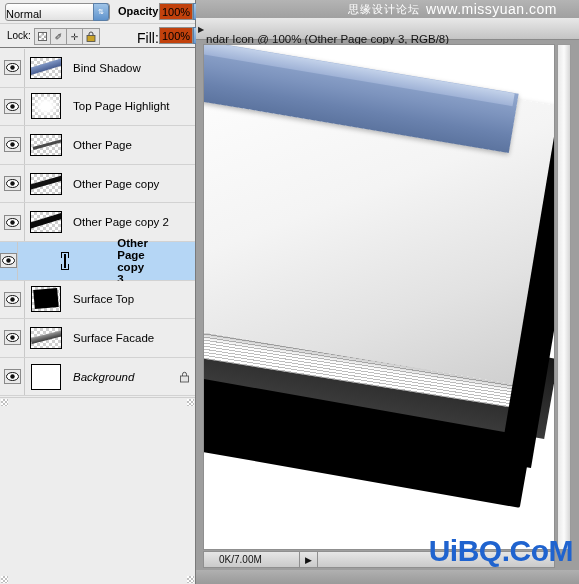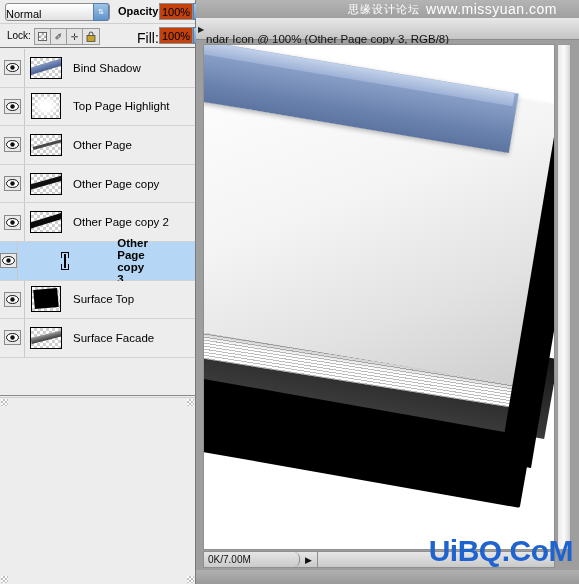--- a/index.html
+++ b/index.html
@@ -335,23 +335,23 @@
 
   #doc-statusbar {
     position:absolute; left:7px; bottom:16px;
     width:352px; height:17px;
     background: linear-gradient(#e6e6e6,#cacaca);
     border:1px solid #8f8f8f;
     display:flex; align-items:center;
   }
   #status-text {
     font-size:10px; color:#111;
-    padding-left:4px; width:96px;
+    padding-left:15px; width:96px;
     border-right:1px solid #8f8f8f;
-    height:100%; display:flex; align-items:center;border-radius:6px;
+    height:100%; display:flex; align-items:center;
   }
   #status-arrow {
     width:18px; height:100%;
     border-right:1px solid #8f8f8f;
     display:flex; align-items:center; justify-content:center;
     font-size:9px; color:#111;
   }
   #doc-vscroll {
     position:absolute; right:8px; top:44px;
     width:14px; height:506px;
@@ -517,20 +517,40 @@
               <ellipse cx="6.5" cy="4.5" rx="6" ry="4" fill="#fff" stroke="#111" stroke-width="1"></ellipse>
               <circle cx="6.5" cy="4.5" r="2.2" fill="#111"></circle>
             </svg>
           </span>
         </div>
         <div class="thumb-cell">
           <span class="thumb art-facade"></span>
         </div>
         <div class="layer-name">Surface Facade</div>
         <div class="lock-badge"></div>
+      </div>
+      <div class="layer-row">
+        <div class="eye-cell">
+          <span class="eye-ic">
+            <svg width="13" height="9" viewBox="0 0 13 9">
+              <ellipse cx="6.5" cy="4.5" rx="6" ry="4" fill="#fff" stroke="#111" stroke-width="1"></ellipse>
+              <circle cx="6.5" cy="4.5" r="2.2" fill="#111"></circle>
+            </svg>
+          </span>
+        </div>
+        <div class="thumb-cell">
+          <span class="thumb white tall"></span>
+        </div>
+        <div class="layer-name italic">Background</div>
+        <div class="lock-badge">
+          <svg width="11" height="12" viewBox="0 0 11 12">
+            <rect x="1.5" y="5" width="8" height="6" fill="#e4e4e4" stroke="#555" stroke-width="0.9"></rect>
+            <path d="M3.5 5 V3.3 a2 2 0 0 1 4 0 V5" fill="none" stroke="#555" stroke-width="1"></path>
+          </svg>
+        </div>
       </div>
     </div>
 
   <div id="panel-empty">
     <span class="grip" style="left:1px;top:1px;"></span>
     <span class="grip" style="right:1px;top:1px;"></span>
     <span class="grip" style="left:1px;bottom:1px;"></span>
     <span class="grip" style="right:1px;bottom:1px;"></span>
   </div>
 </div>

